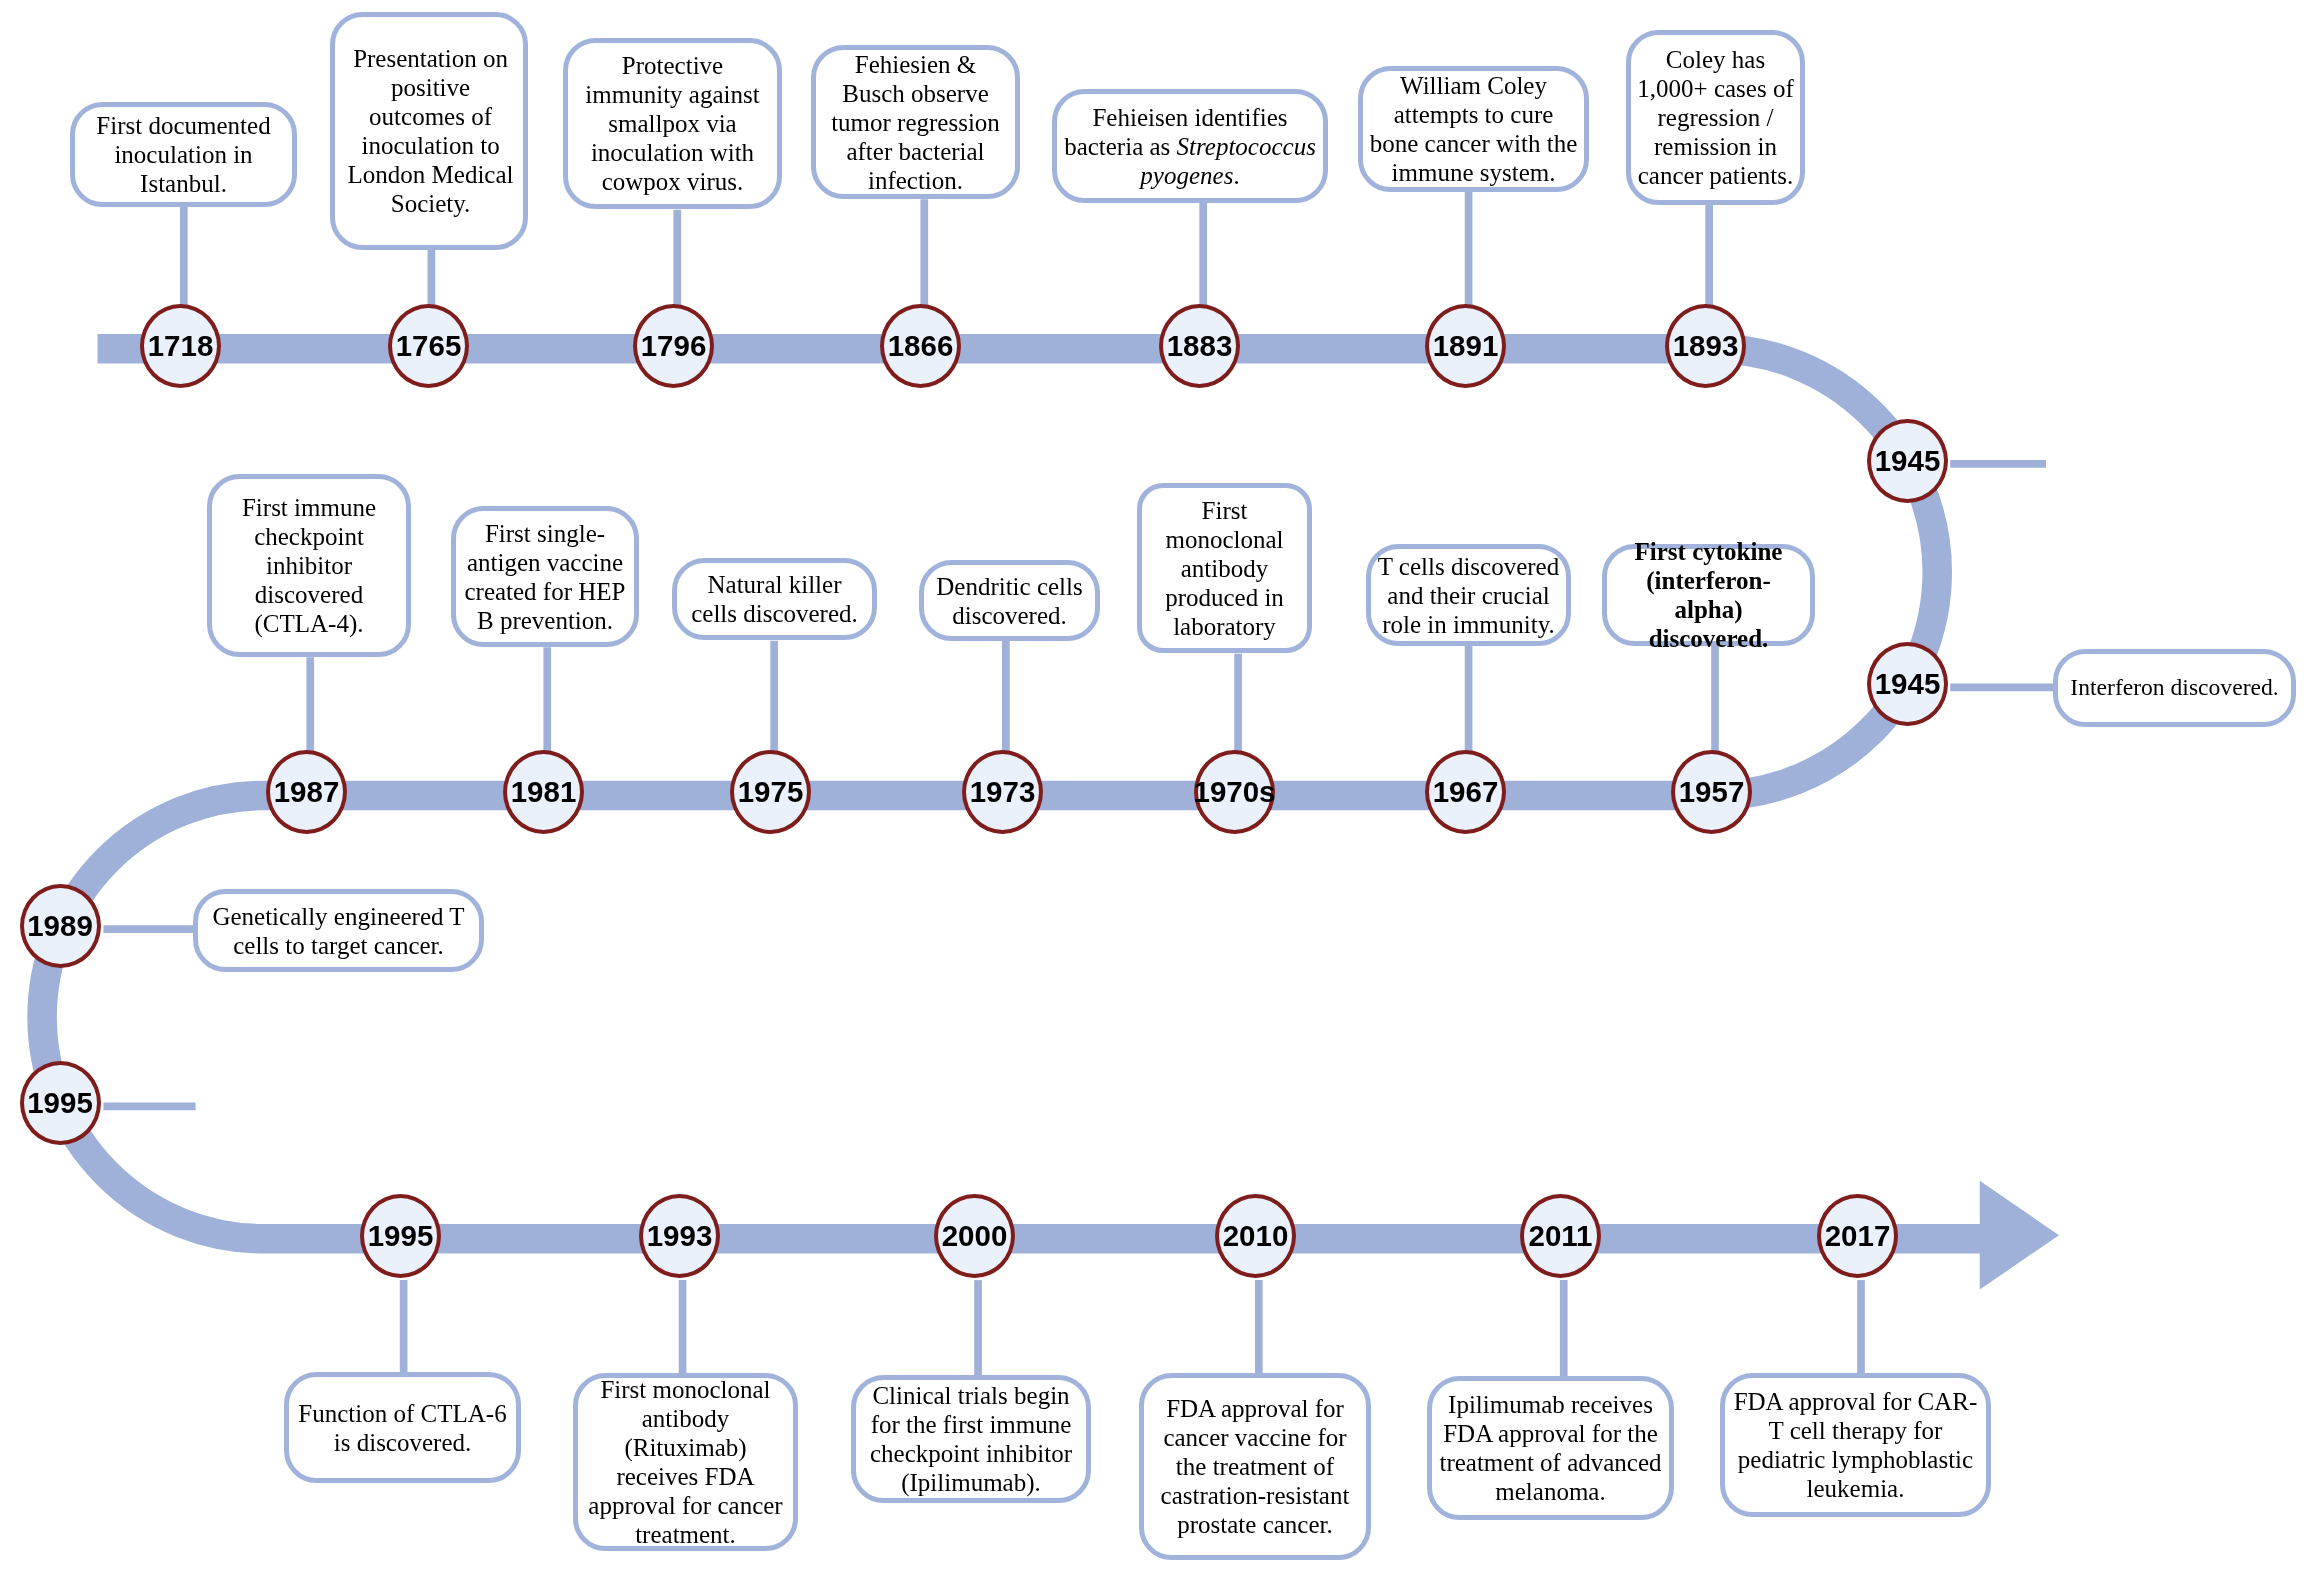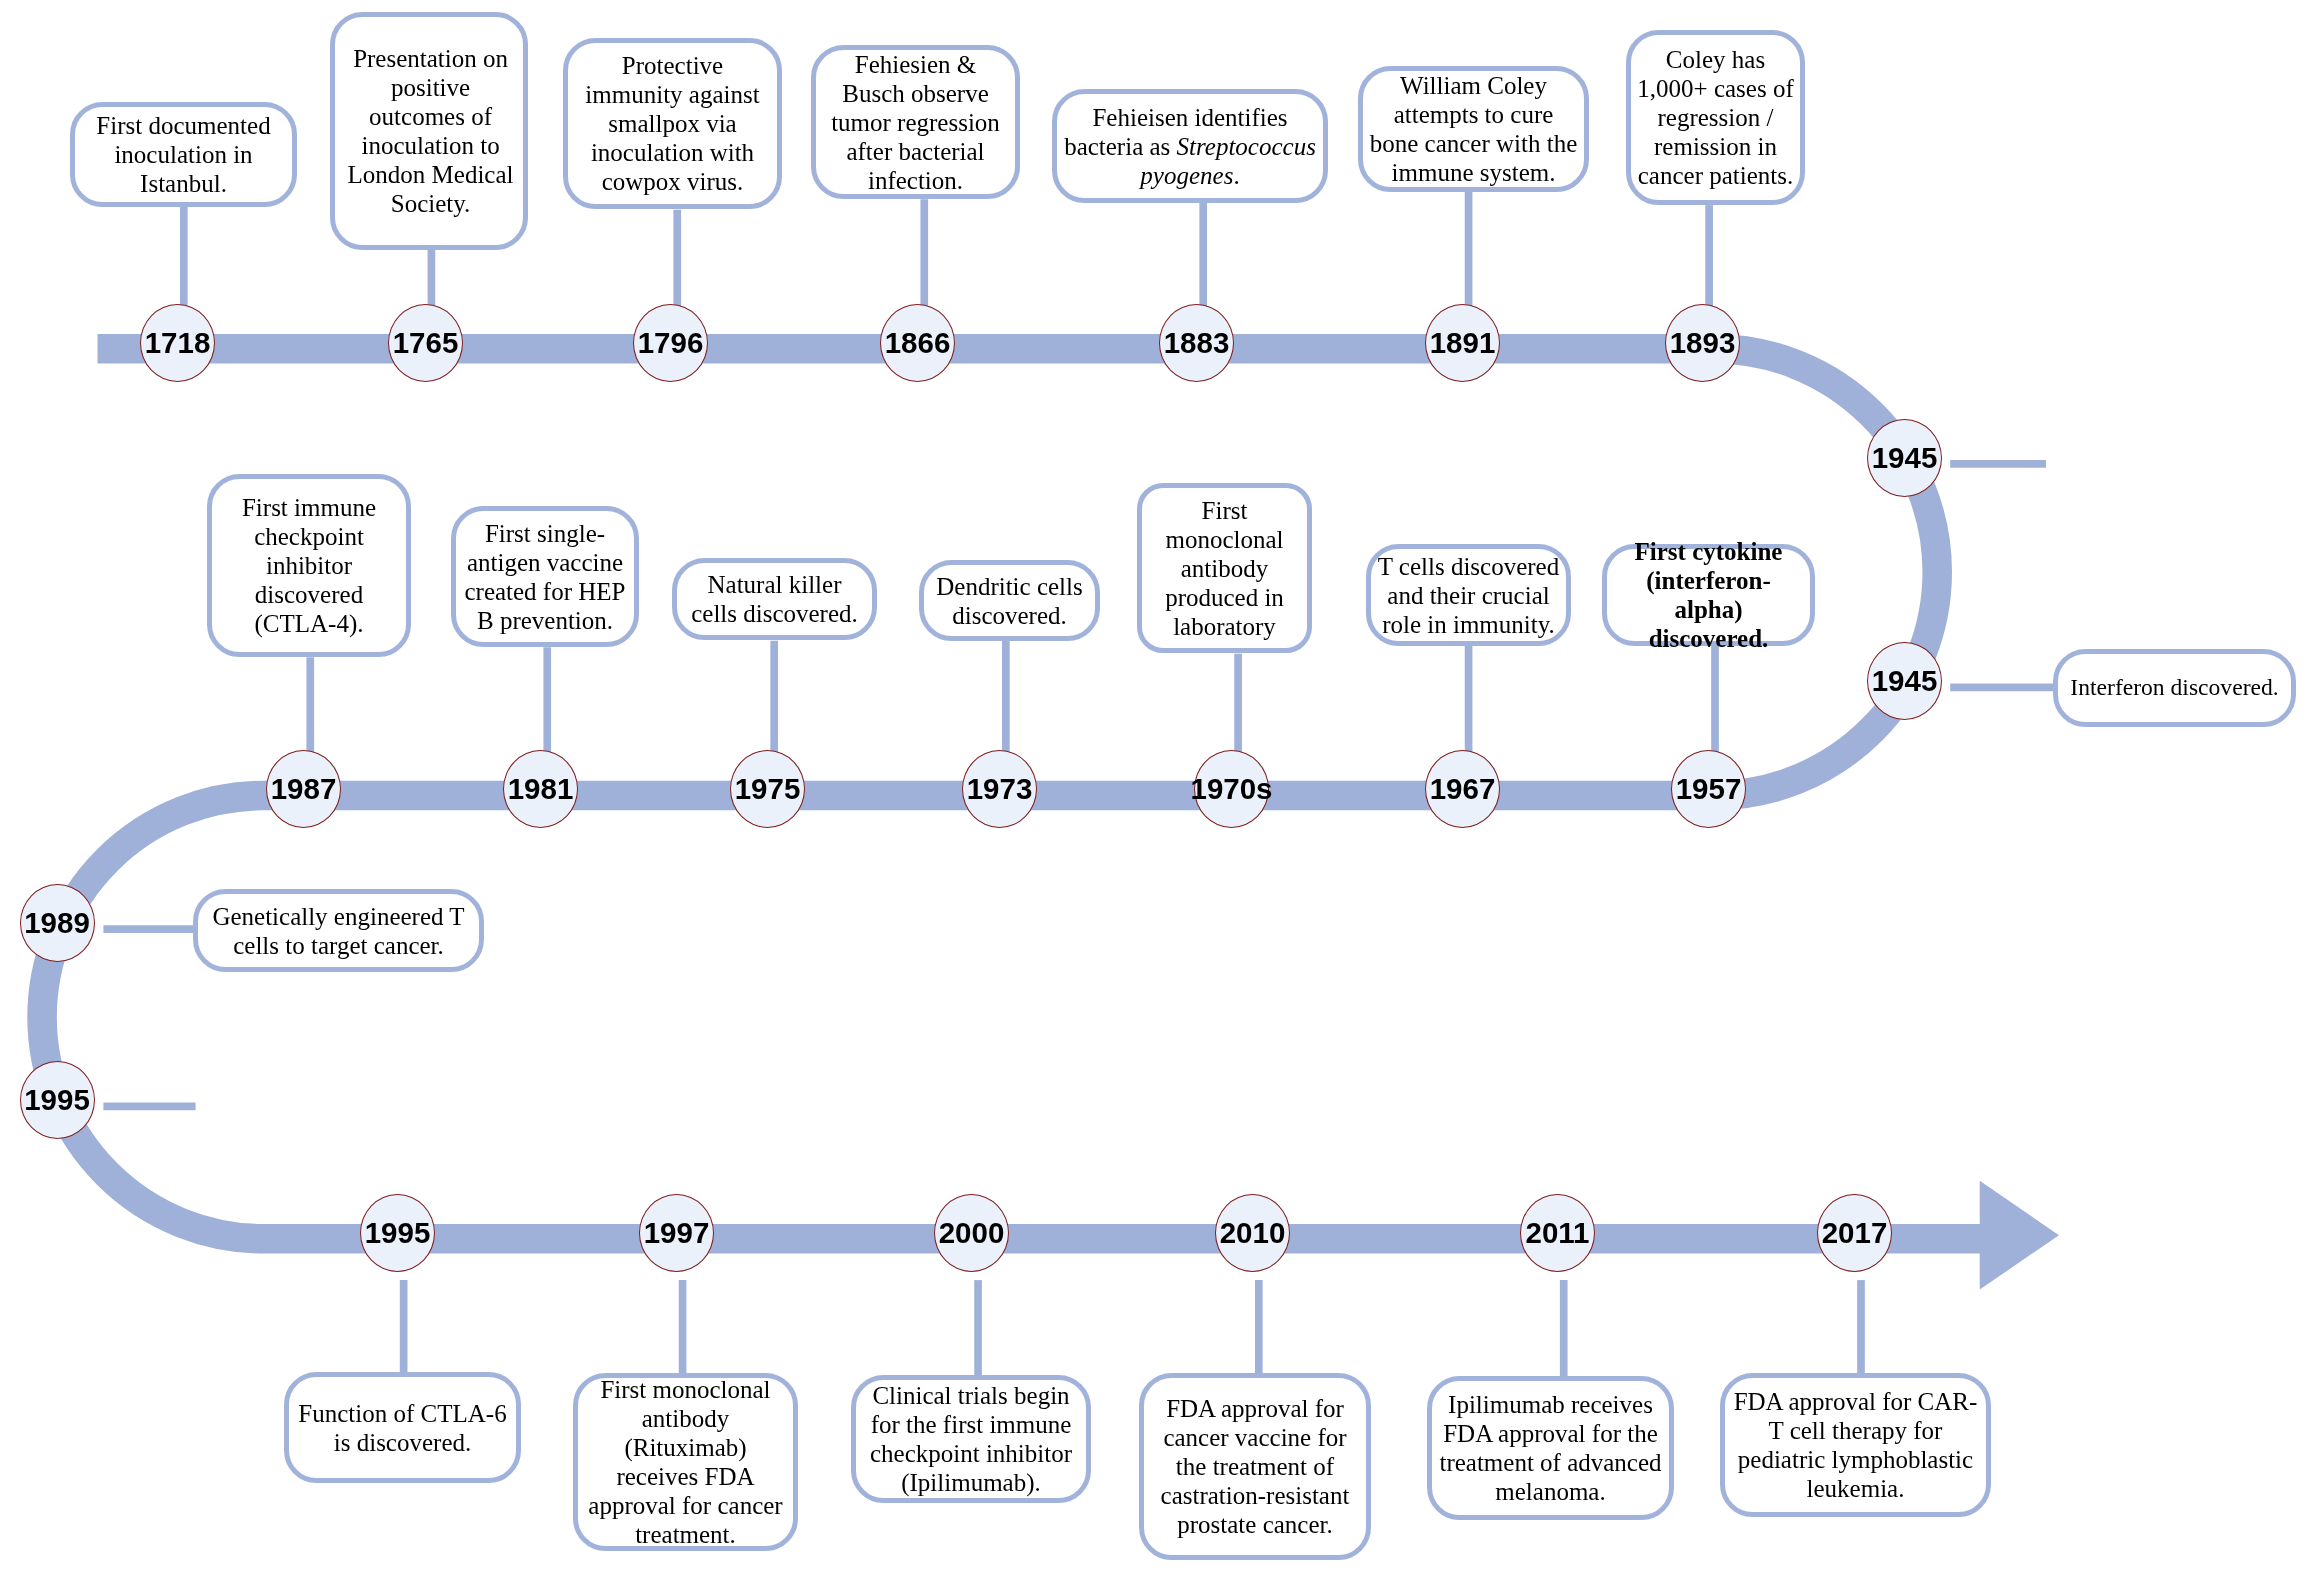--- a/index.html
+++ b/index.html
@@ -26,21 +26,21 @@
     font-size:25px;
     line-height:1.16;
     color:#000000;
     padding:4.7px 5.9px;
   }
   .node{
     position:absolute;
     box-sizing:content-box;
     width:73px;
     height:76px;
-    border:1px solid #7f1d1d;
+    border:4px solid #7f1d1d;
     border-radius:50%;
     background:#EAF1FB;
     display:flex;
     align-items:center;
     justify-content:center;
     font-family:"Liberation Sans", sans-serif;
     font-weight:bold;
     font-size:29.5px;
     color:#000000;
     white-space:nowrap;
@@ -139,21 +139,21 @@
       <span>1989</span>
     </div>
   <div class="node" style="left:19.5px;top:1061px;">
       <span>1995</span>
     </div>
 
   <div class="node" style="left:360px;top:1194px;">
       <span>1995</span>
     </div>
   <div class="node" style="left:639px;top:1194px;">
-      <span>1997</span>
+      <span>1993</span>
     </div>
   <div class="node" style="left:934px;top:1194px;">
       <span>2000</span>
     </div>
   <div class="node" style="left:1215px;top:1194px;">
       <span>2010</span>
     </div>
   <div class="node" style="left:1520px;top:1194px;">
       <span>2011</span>
     </div>

